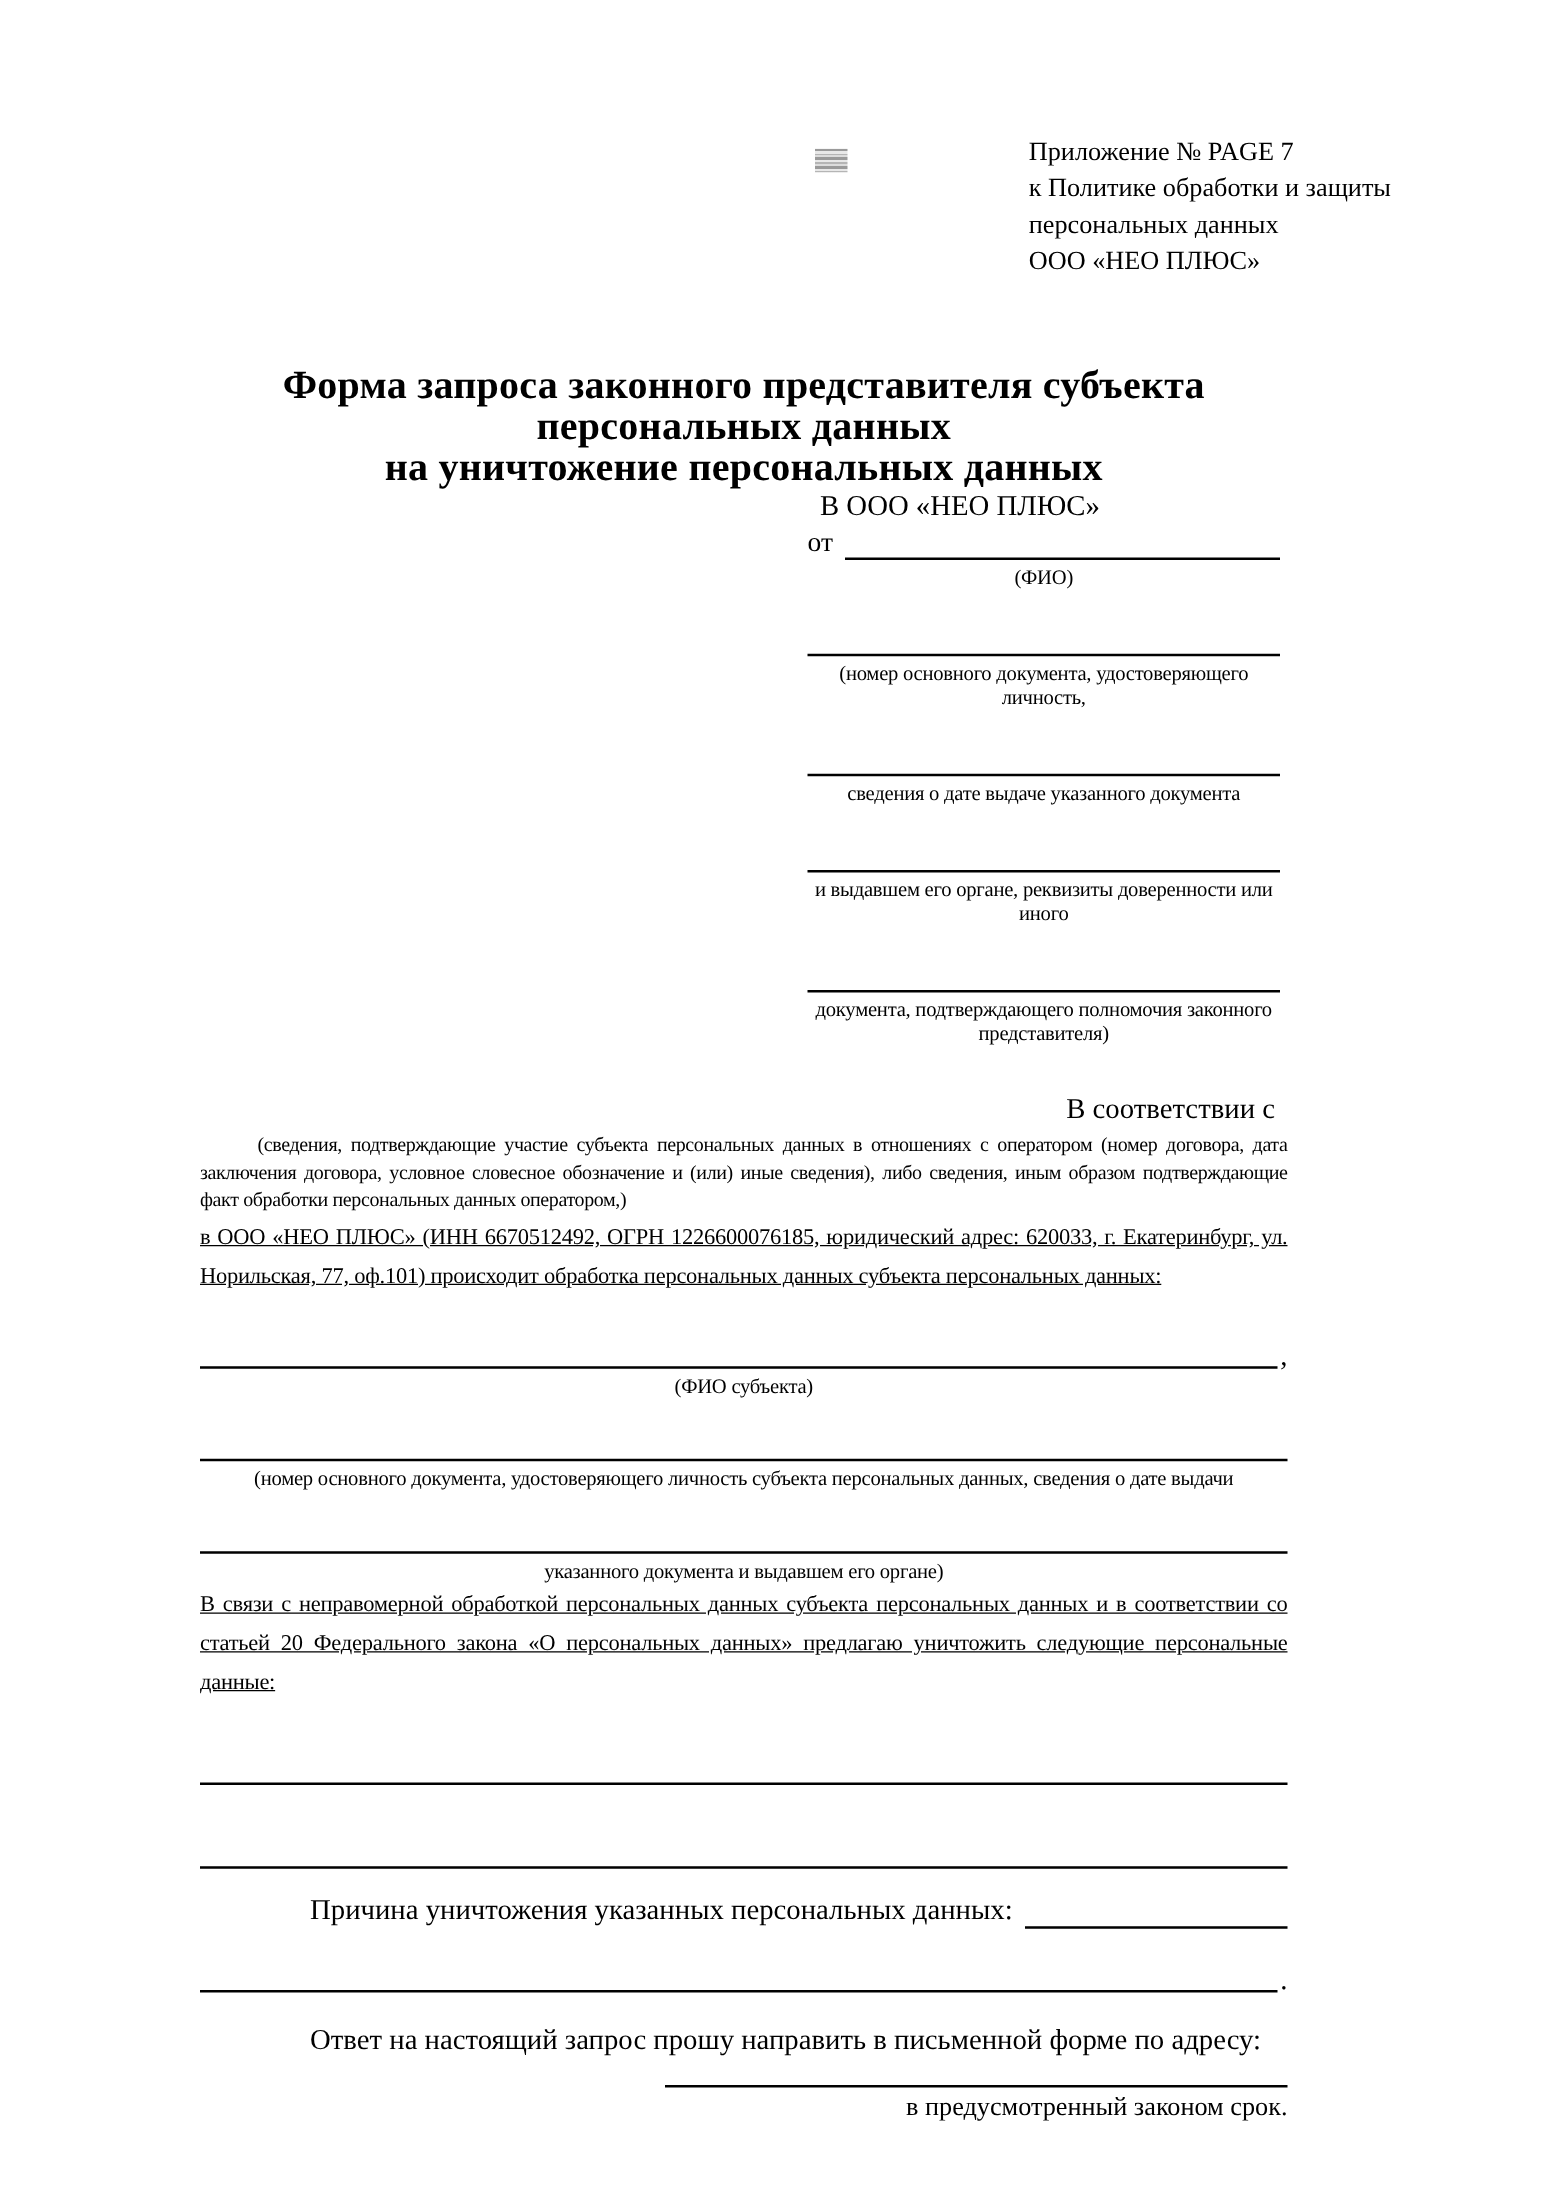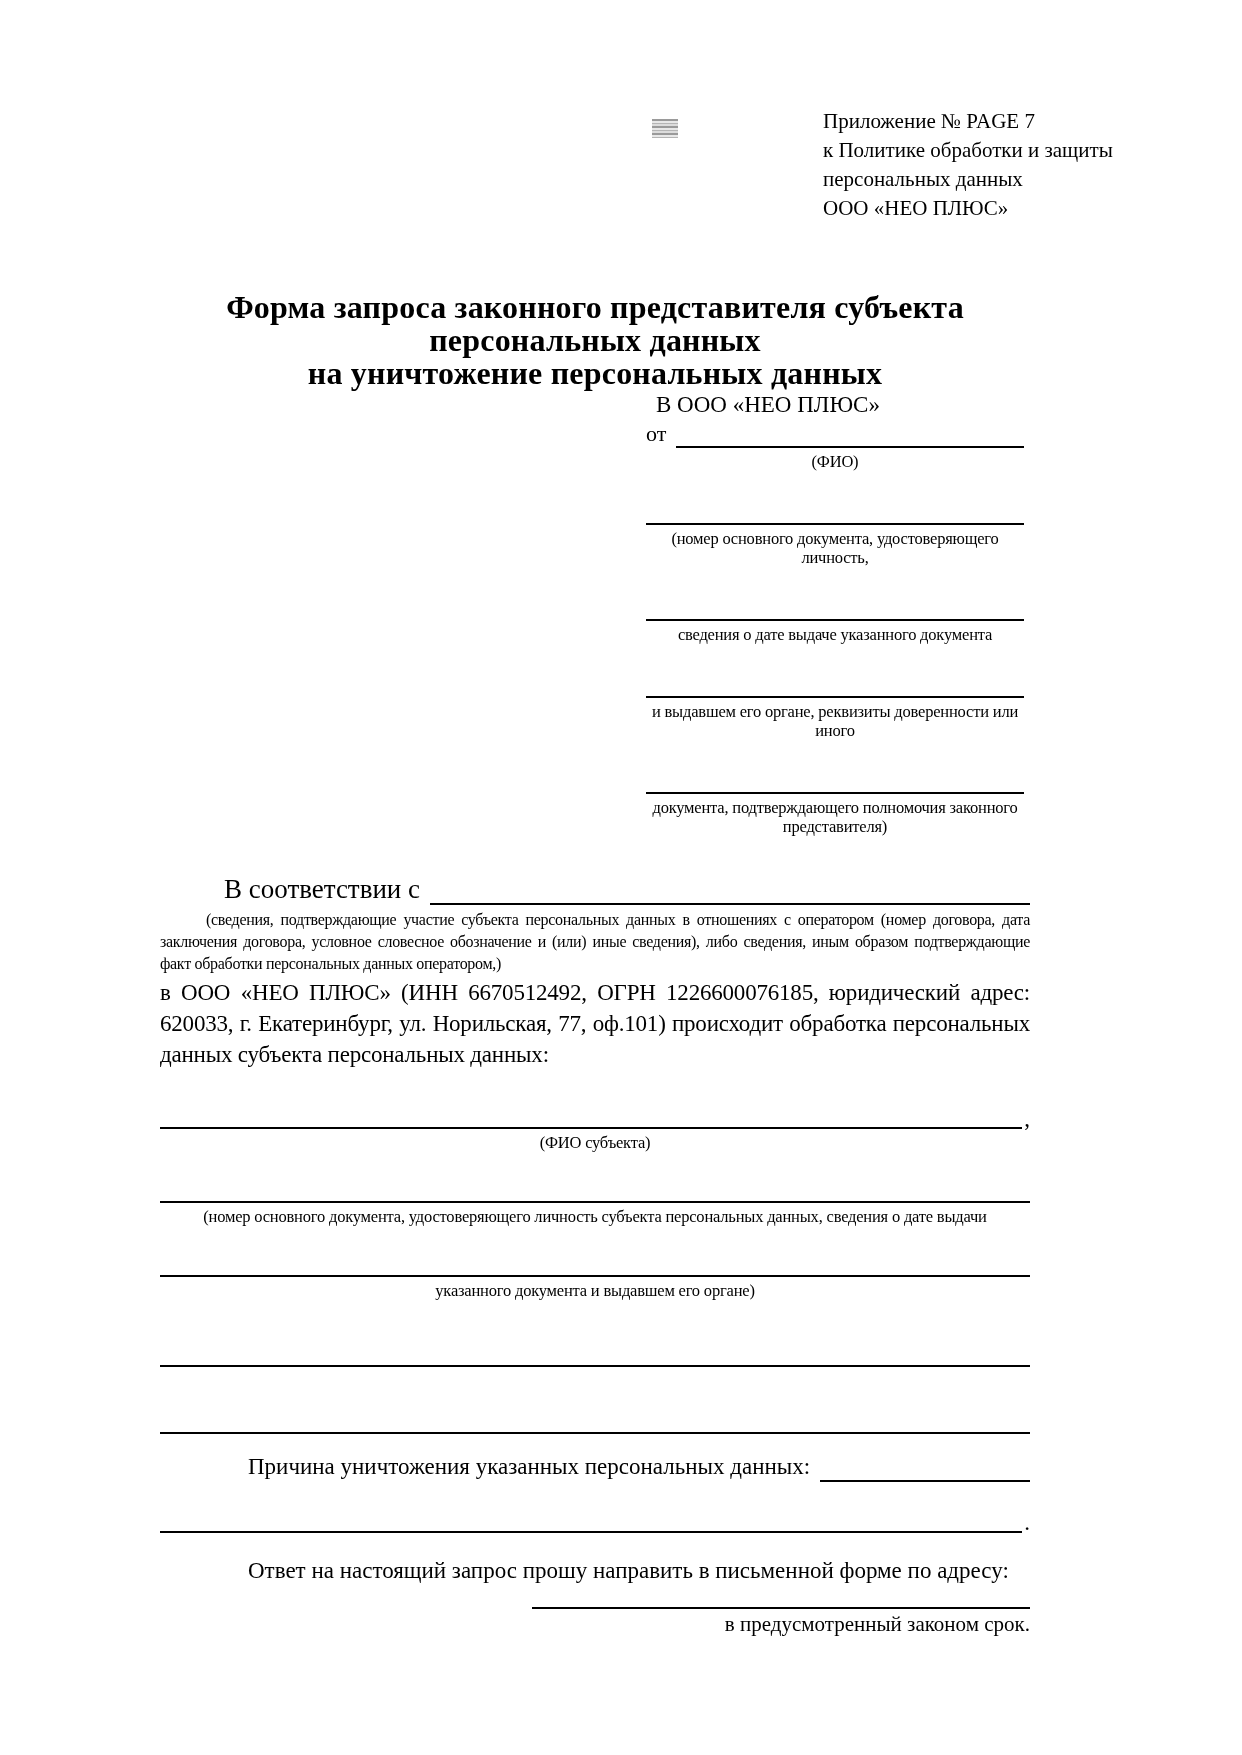--- a/index.html
+++ b/index.html
@@ -34,29 +34,30 @@
   .row{display:flex;align-items:flex-end;}
   .fill{flex:1;border-bottom:2px solid #000;height:1em;}
   .addr .from-label{padding-right:10px;line-height:28px;}
   .cap{
     text-align:center;font-size:16.5px;line-height:19px;margin-top:4px;
     letter-spacing:-0.2px;
   }
   .addr .gap{height:26px;border-bottom:2px solid #000;}
   .spacer26{height:26px;}
   
-  .according{display:flex;align-items:flex-end;margin-top:38px;font-size:27px;}
+  .according{display:flex;align-items:flex-end;margin-top:38px;font-size:23px;flex-direction:column;}
   .according .lead{padding-left:64px;padding-right:10px;white-space:nowrap;}
   .fine{
     font-size:16px;line-height:22px;text-align:justify;
     letter-spacing:-0.3px;margin-top:4px;text-indent:46px;
   }
   .para{
-    font-size:23px;line-height:31px;text-align:justify;margin-top:2px;
+    font-size:18px;line-height:31px;text-align:justify;margin-top:2px;
     letter-spacing:-0.2px;
+    text-decoration:underline;
   }
   .uline-row{display:flex;align-items:flex-end;font-size:23px;}
   .uline-row .tail{padding-left:2px;line-height:20px;}
   .mt34{margin-top:34px;}
   .mt26{margin-top:26px;}
   .mt42{margin-top:42px;}
   .reason{display:flex;align-items:flex-end;font-size:23px;margin-top:18px;}
   .reason .lead{padding-left:88px;padding-right:10px;white-space:nowrap;line-height:30px;}
   .answer1{font-size:23px;padding-left:88px;margin-top:22px;line-height:31px;}
   .answer2{display:flex;align-items:flex-end;font-size:21px;line-height:30px;flex-direction:column;}
@@ -127,20 +128,21 @@
     <span class="fill"></span>
   </div>
   <div class="cap">(номер основного документа, удостоверяющего личность субъекта персональных данных, сведения о дате выдачи</div>
 
   <div class="spacer26"></div>
   <div class="uline-row">
     <span class="fill"></span>
   </div>
   <div class="cap">указанного документа и выдавшем его органе)</div>
 
+  <div class="para">В связи с неправомерной обработкой персональных данных субъекта персональных данных и в соответствии со статьей 20 Федерального закона «О персональных данных» предлагаю уничтожить следующие персональные данные:</div>
 
   <div class="uline-row mt42">
     <span class="fill"></span>
   </div>
   <div class="uline-row mt42">
     <span class="fill"></span>
   </div>
 
   <div class="reason">
     <span class="lead">Причина уничтожения указанных персональных данных:</span>

